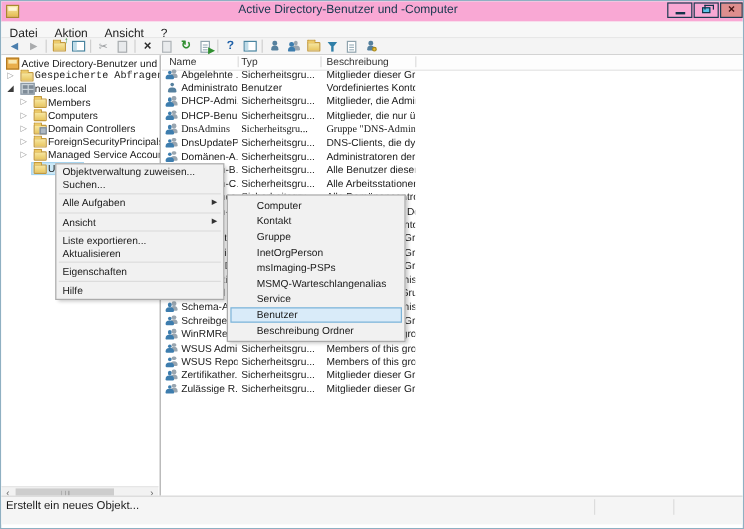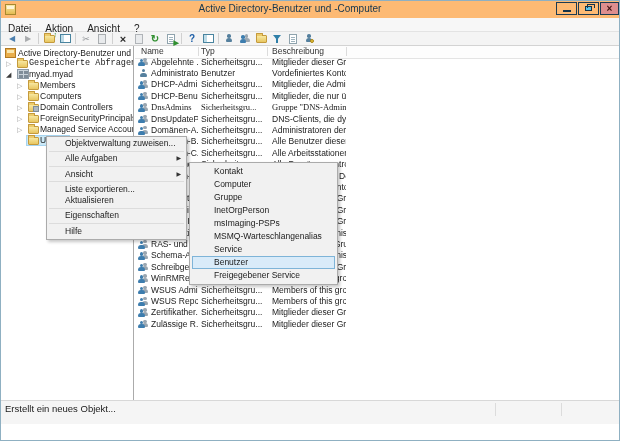--- a/index.html
+++ b/index.html
@@ -1,20 +1,20 @@
 <!DOCTYPE html>
 <html><head>
 <meta charset="utf-8">
 <style>
   html,body{margin:0;padding:0;background:#fff;}
   body{font-family:"Liberation Sans",sans-serif;-webkit-font-smoothing:antialiased;}
   .win{position:relative;width:620px;height:441px;box-sizing:border-box;border:1px solid #8FB0C2;background:#fff;overflow:hidden;}
 
   
-  .titlebar{position:absolute;left:0;top:0;right:0;height:17px;background:#fdba74;}
+  .titlebar{position:absolute;left:0;top:0;right:0;height:17px;background:#f9a8d4;}
   .app-icon{position:absolute;left:4px;top:3px;width:11px;height:11px;background:linear-gradient(#F8E9A8,#E4BB50);border:1px solid #A8892F;box-sizing:border-box;}
   .app-icon::before{content:"";position:absolute;left:1px;top:1px;right:1px;height:3px;background:#FDF6D8;}
   .title{position:absolute;left:40px;right:80px;top:2px;text-align:center;font-size:10px;color:#15364E;white-space:nowrap;overflow:hidden;}
   .ctl{position:absolute;top:1px;width:21px;height:13px;border:1px solid #1C3B52;box-sizing:border-box;text-align:center;}
   .ctl.min{left:555px;}
   .ctl.max{left:577px;}
   .ctl.close{left:599px;width:19px;background:#DE8E8E;}
   .g-min{display:block;margin:7px auto 0;width:8px;height:2px;background:#14334A;}
   .g-restore{display:block;margin:3px auto 0;width:7px;height:5px;border:1px solid #14334A;box-sizing:border-box;position:relative;background:#5CC3E8;}
   .g-restore::before{content:"";position:absolute;left:1px;top:-3px;width:6px;height:3px;border:1px solid #14334A;border-bottom:none;}
@@ -86,30 +86,30 @@
   .hsep{position:absolute;top:2px;width:1px;height:9px;background:#DCDCDC;}
   .lrow{position:absolute;left:0;right:0;height:11.4px;}
   .lcell{position:absolute;top:0;line-height:11.4px;font-size:8.5px;color:#1A1A1A;overflow:hidden;white-space:nowrap;}
   .c-name{left:16px;width:47px;}
   .c-type{left:66px;width:64px;}
   .c-desc{left:137px;width:74px;}
   .rowicon{position:absolute;left:3px;top:1px;}
 
   
   .ctxmenu{position:absolute;left:45px;top:135px;width:141px;background:#F1F1F1;border:1px solid #ABABAB;box-shadow:2px 2px 3px rgba(0,0,0,.22);z-index:10;padding:1px 0 2px 0;box-sizing:border-box;}
-  .cmi{position:relative;height:10.8px;line-height:10.8px;font-size:8.5px;color:#1A1A1A;padding-left:18px;white-space:nowrap;}
+  .cmi{position:relative;height:10.8px;line-height:10.8px;font-size:8.5px;color:#1A1A1A;padding-left:5px;white-space:nowrap;}
   .cmi.hl{background:#D9EBF9;box-shadow:inset 0 0 0 1px #7EB4D8;margin:0 1px;padding-left:17px;}
   .cmarrow{position:absolute;right:5px;top:0;font-size:6px;line-height:10.8px;color:#333;}
   .cmsep{height:1px;background:#DCDCDC;margin:1.8px 2px;}
   .submenu{position:absolute;left:188px;top:161px;width:149px;background:#F1F1F1;border:1px solid #ABABAB;box-shadow:2px 2px 3px rgba(0,0,0,.22);z-index:11;padding:2px 0;box-sizing:border-box;}
   .smi{position:relative;height:13px;line-height:13px;font-size:8.5px;color:#1A1A1A;padding-left:24px;white-space:nowrap;}
   .smi.hl{background:#D9EBF9;box-shadow:inset 0 0 0 1px #7EB4D8;margin:0 2px;padding-left:22px;}
 
   
-  .statusbar{position:absolute;left:0;right:0;bottom:16px;height:23px;background:#F5F5F5;border-top:1px solid #D8D8D8;}
+  .statusbar{position:absolute;left:0;right:0;bottom:3px;height:23px;background:#F5F5F5;border-top:1px solid #D8D8D8;}
   .sb-text{position:absolute;left:4px;top:2px;font-size:9.5px;color:#1A1A1A;}
   .sb-sep{position:absolute;top:2px;width:1px;height:13px;background:#DCDCDC;}
 </style>
 </head>
 <body>
 
 <div class="win">
 
   <div class="titlebar">
     <span class="app-icon"></span>
@@ -208,21 +208,21 @@
           <span class="tlabel" style="left: 17px;">Active Directory-Benutzer und -Comp</span>
         </div>
         <div class="titem" style="top: 12.4px;">
           <span class="texp col" style="left: 5px;">▷</span>
           <i class="fold i-fold" style="left: 16px; top: 2px;"></i>
           <span class="tlabel" style="left: 28px; font-family: Liberation Mono, monospace;">Gespeicherte Abfragen</span>
         </div>
         <div class="titem" style="top: 23.3px;">
           <span class="texp exp" style="left: 5px;">◢</span>
           <i class="i-domain" style="left: 16px; top: 0px;"></i>
-          <span class="tlabel" style="left: 28px;">myad.myad</span>
+          <span class="tlabel" style="left: 28px;">neues.local</span>
         </div>
         <div class="titem" style="top: 34.2px;">
           <span class="texp col" style="left: 16px;">▷</span>
           <i class="fold i-fold" style="left: 27px; top: 2px;"></i>
           <span class="tlabel" style="left: 39px;">Members</span>
         </div>
         <div class="titem" style="top: 45.1px;">
           <span class="texp col" style="left: 16px;">▷</span>
           <i class="fold i-fold" style="left: 27px; top: 2px;"></i>
           <span class="tlabel" style="left: 39px;">Computers</span>
@@ -479,42 +479,43 @@
           </span>
           <span class="lcell c-name">Zulässige R...</span>
           <span class="lcell c-type">Sicherheitsgru...</span>
           <span class="lcell c-desc">Mitglieder dieser Grupp...</span>
         </div>
       </div>
   </div>
 
   <div class="ctxmenu" id="ctxmenu">
       <div class="cmi"><span>Objektverwaltung zuweisen...</span></div>
+      <div class="cmi"><span>Suchen...</span></div>
       <div class="cmsep"></div>
       <div class="cmi"><span>Alle Aufgaben</span><span class="cmarrow">▶</span></div>
       <div class="cmsep"></div>
       <div class="cmi"><span>Ansicht</span><span class="cmarrow">▶</span></div>
       <div class="cmsep"></div>
       <div class="cmi"><span>Liste exportieren...</span></div>
       <div class="cmi"><span>Aktualisieren</span></div>
       <div class="cmsep"></div>
       <div class="cmi"><span>Eigenschaften</span></div>
       <div class="cmsep"></div>
       <div class="cmi"><span>Hilfe</span></div>
     </div>
   <div class="submenu" id="submenu">
+      <div class="smi"><span>Computer</span></div>
       <div class="smi"><span>Kontakt</span></div>
-      <div class="smi"><span>Computer</span></div>
       <div class="smi"><span>Gruppe</span></div>
       <div class="smi"><span>InetOrgPerson</span></div>
       <div class="smi"><span>msImaging-PSPs</span></div>
       <div class="smi"><span>MSMQ-Warteschlangenalias</span></div>
       <div class="smi"><span>Service</span></div>
       <div class="smi hl"><span>Benutzer</span></div>
-      <div class="smi"><span>Freigegebener Service</span></div>
+      <div class="smi"><span>Beschreibung Ordner</span></div>
     </div>
 
   <div class="statusbar">
     <span class="sb-text">Erstellt ein neues Objekt...</span>
     <span class="sb-sep" style="left:494px"></span>
     <span class="sb-sep" style="left:560px"></span>
   </div>
 
 </div>
 

